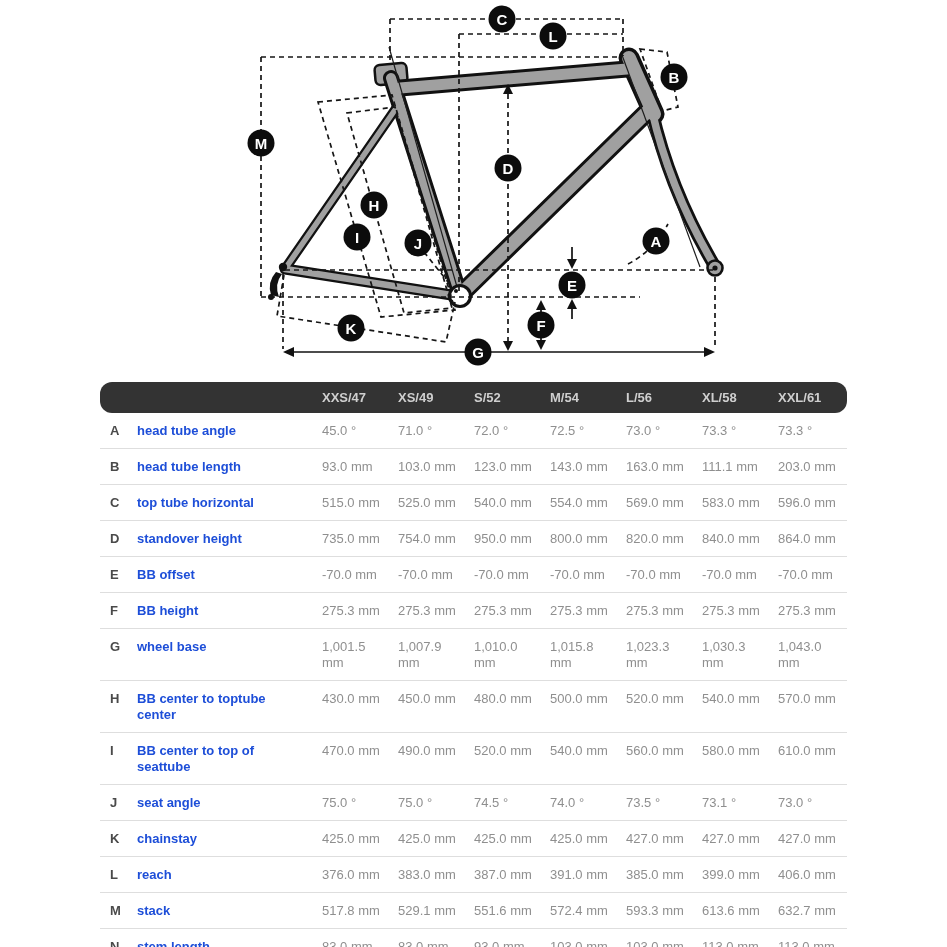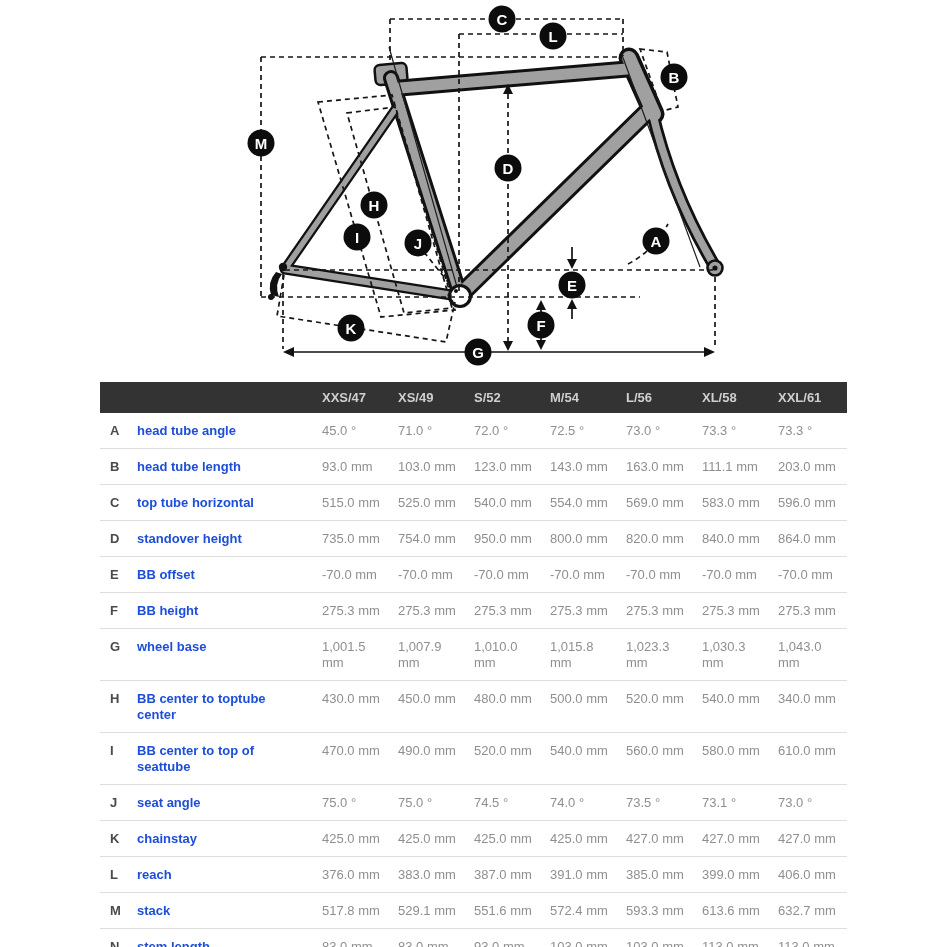--- a/index.html
+++ b/index.html
@@ -13,21 +13,21 @@
   .dimshaft{fill:none;stroke:#111;stroke-width:1.7;}
   .arr{fill:#111;stroke:none;}
   .tube-out{fill:none;stroke:#111;stroke-linecap:round;}
   .tube-in{fill:none;stroke:#a0a0a0;stroke-linecap:round;}
   .lblc{fill:#0c0c0c;}
   .lblt{fill:#ffffff;font-weight:bold;font-size:15px;text-anchor:middle;font-family:"Liberation Sans",sans-serif;}
 
   
   .geo-table{position:absolute;left:100px;top:382px;width:747px;font-size:13px;line-height:16px;}
   .trow{display:grid;grid-template-columns:37px 178px repeat(7,76px);}
-  .thead{background:#333333;color:#cfcfcf;font-weight:bold;}
+  .thead{background:#333333;color:#cfcfcf;font-weight:bold;border-radius:12px;}
   .thead .hcell{padding:8px 4px 7px 7px;}
   .tbody .trow{border-bottom:1px solid #dedede;background:#fff;}
   .cell{padding:10px 4px 9px 0;}
   .letter{color:#4a4a4a;font-weight:bold;padding-left:10px;}
   .label{color:#1d4ed8;font-weight:bold;white-space:pre-line;padding-right:10px;}
   .val{color:#8f8f8f;white-space:pre-line;padding-left:7px;}
 </style>
 </head>
 <body>
 
@@ -259,21 +259,21 @@
       <div class="trow">
         <div class="cell letter">H</div>
         <div class="cell label">BB center to toptube
 center</div>
         <div class="cell val">430.0 mm</div>
         <div class="cell val">450.0 mm</div>
         <div class="cell val">480.0 mm</div>
         <div class="cell val">500.0 mm</div>
         <div class="cell val">520.0 mm</div>
         <div class="cell val">540.0 mm</div>
-        <div class="cell val">340.0 mm</div>
+        <div class="cell val">570.0 mm</div>
       </div>
       <div class="trow">
         <div class="cell letter">I</div>
         <div class="cell label">BB center to top of
 seattube</div>
         <div class="cell val">470.0 mm</div>
         <div class="cell val">490.0 mm</div>
         <div class="cell val">520.0 mm</div>
         <div class="cell val">540.0 mm</div>
         <div class="cell val">560.0 mm</div>

